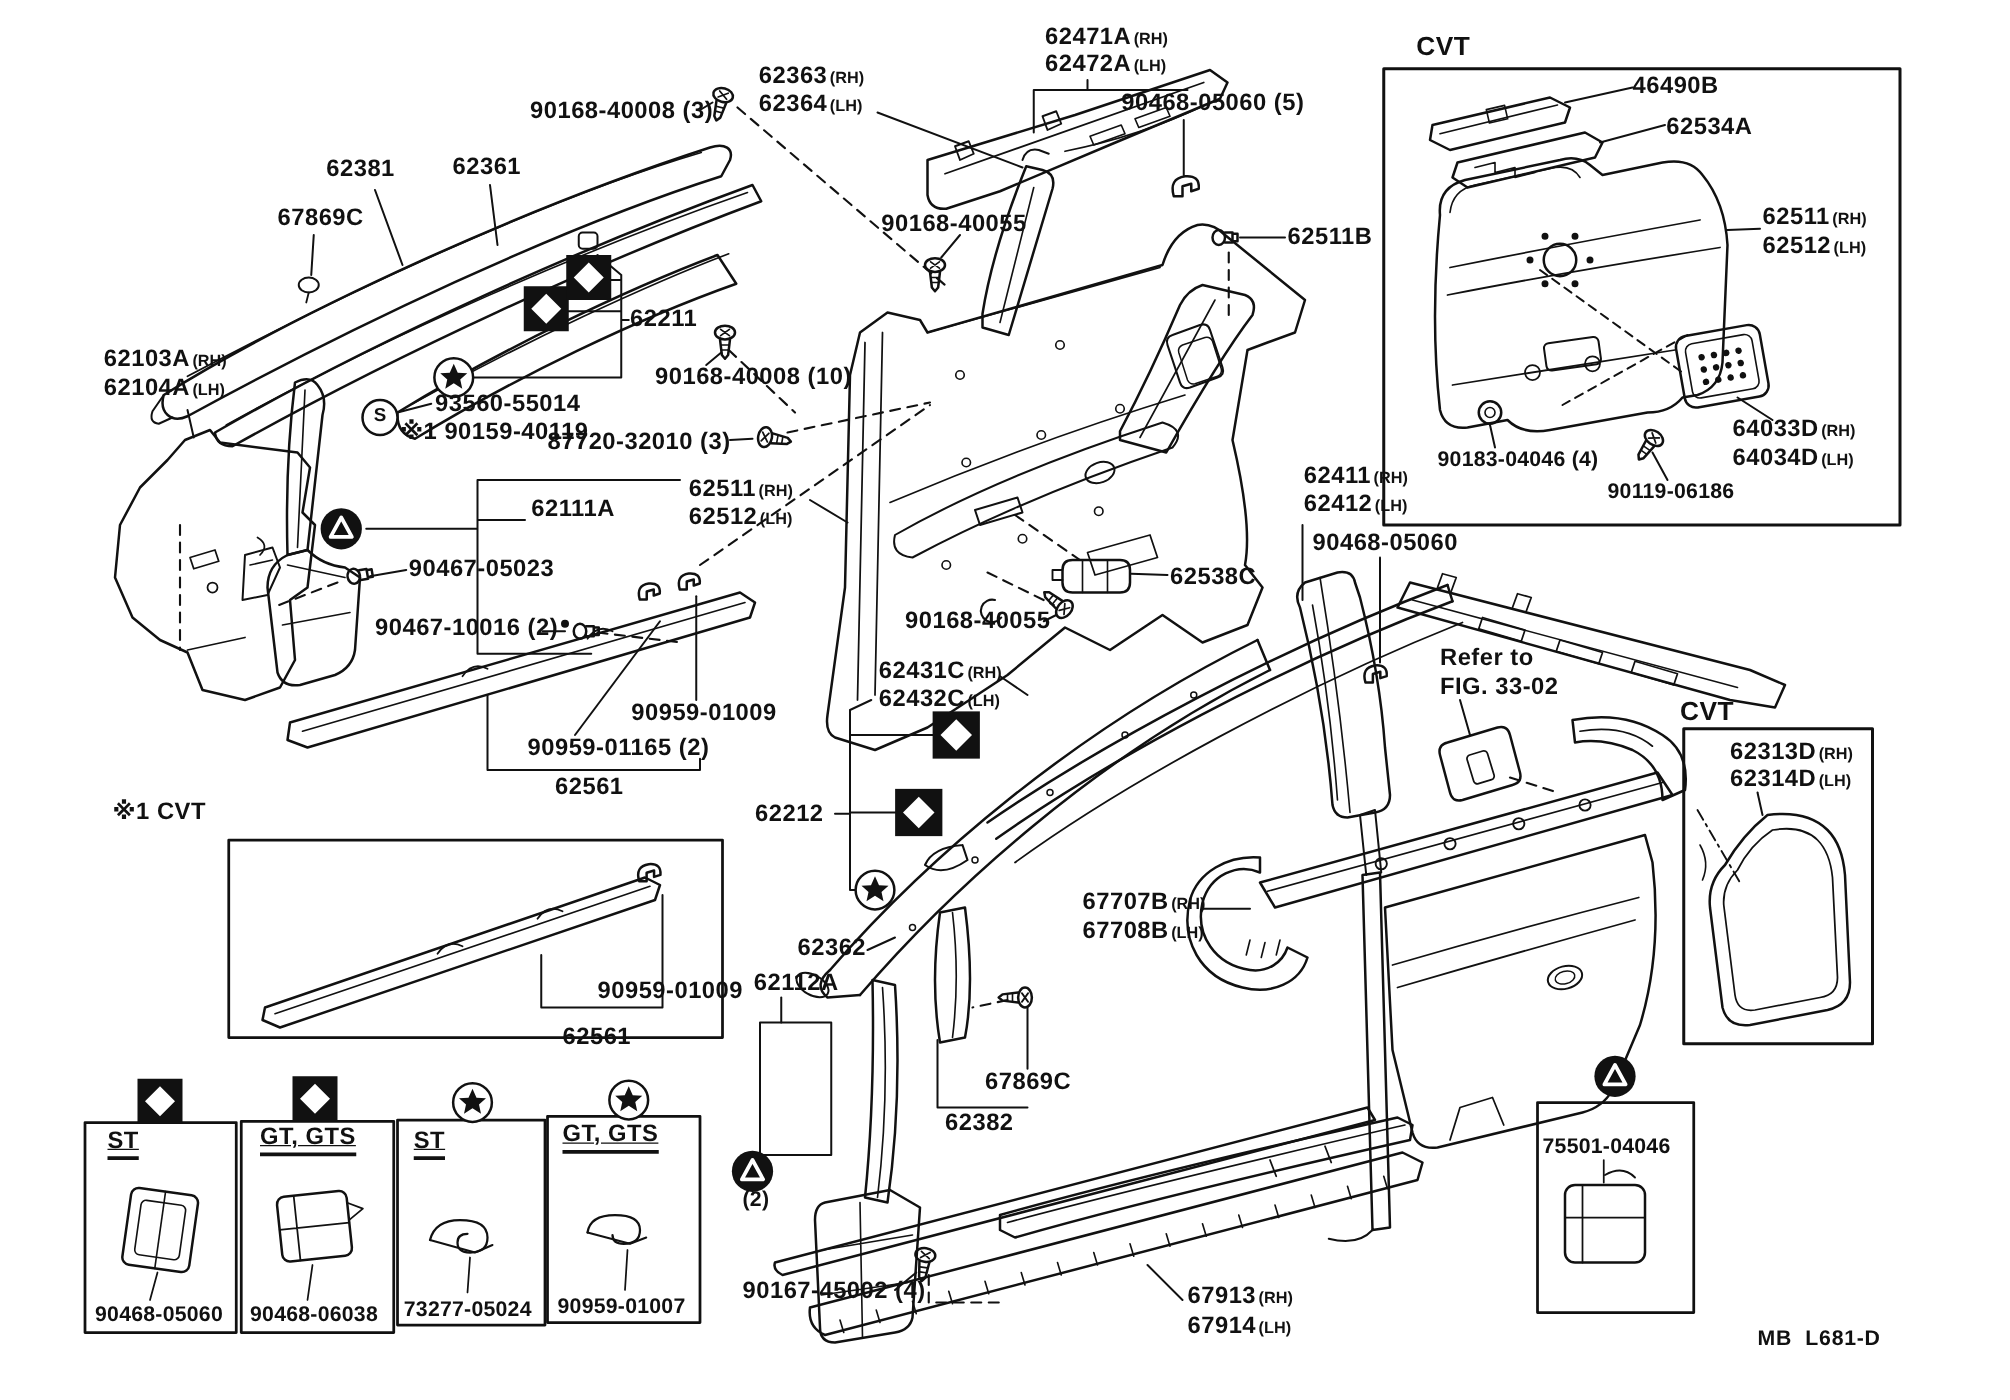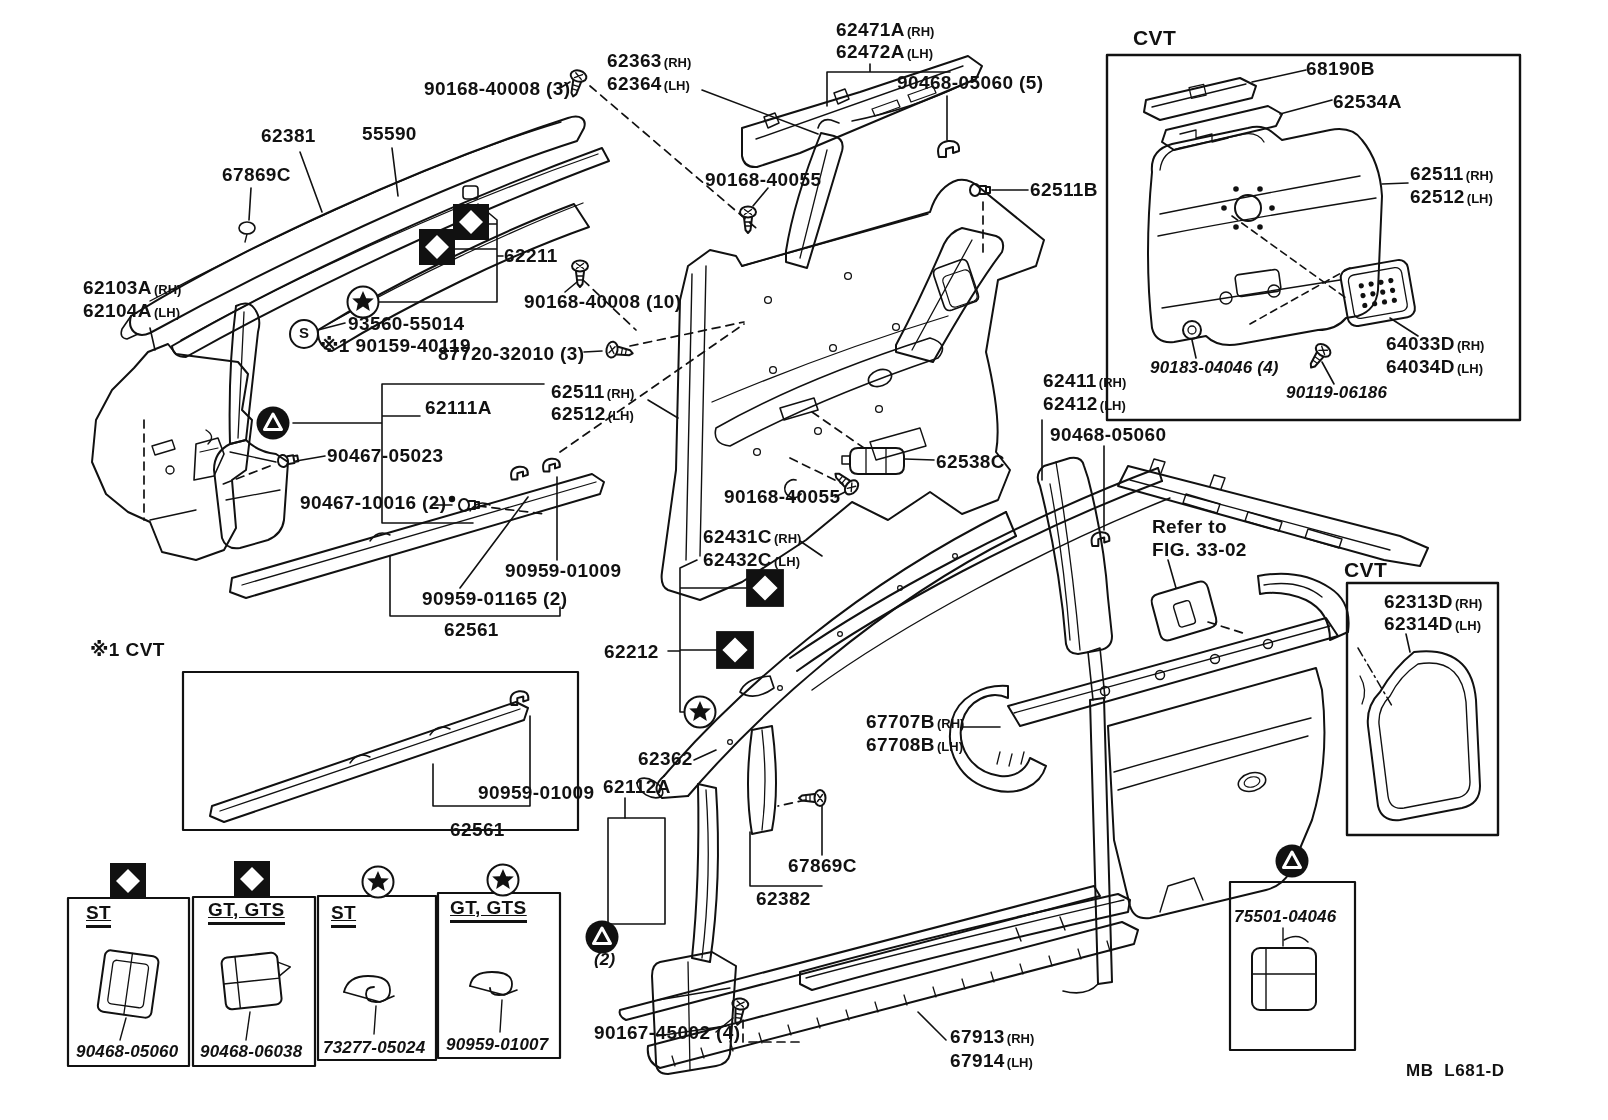--- a/index.html
+++ b/index.html
@@ -3,21 +3,21 @@
 <meta charset="utf-8">
 <style>
   html,body{margin:0;padding:0;background:#fff;}
   #page{position:relative;width:1608px;height:1120px;background:#fff;overflow:hidden;
         font-family:"Liberation Sans","DejaVu Sans",sans-serif;color:#111;}
   #art{position:absolute;left:0;top:0;z-index:0;}
   #art path,#art rect,#art line,#art ellipse,#art circle,#art polyline{vector-effect:non-scaling-stroke;}
   .lbl{position:absolute;z-index:2;font-size:19px;font-weight:700;line-height:1.05;
        letter-spacing:.4px;white-space:nowrap;color:#111;}
   .lbl .sfx{font-size:13px;font-weight:700;margin-left:2px;letter-spacing:0;}
-  .lbl.md{font-size:17px;letter-spacing:.2px;font-style:italic;}
+  .lbl.md{font-size:17px;letter-spacing:.2px;}
   .lbl.hdr{font-size:19px;text-decoration:underline;}
   .lbl.hdr span{border-bottom:3px solid #111;padding-bottom:2px;}
   .lbl.code{font-size:17px;white-space:pre;letter-spacing:.6px;}
   .s-badge{position:absolute;z-index:2;width:26px;height:26px;border:2.2px solid #111;border-radius:50%;
            text-align:center;font-size:15px;font-weight:700;line-height:24px;background:#fff;}
 </style>
 </head>
 <body>
 
 <div id="page">
@@ -414,21 +414,21 @@
   </g>
 </svg>
 
 <div class="lbl" style="left:836px;top:20px"><span>62471A</span><span class="sfx">(RH)</span></div>
 <div class="lbl" style="left:836px;top:42px"><span>62472A</span><span class="sfx">(LH)</span></div>
 <div class="lbl" style="left:897px;top:73px"><span>90468-05060 (5)</span></div>
 <div class="lbl" style="left:607px;top:51px"><span>62363</span><span class="sfx">(RH)</span></div>
 <div class="lbl" style="left:607px;top:74px"><span>62364</span><span class="sfx">(LH)</span></div>
 <div class="lbl" style="left:424px;top:79px"><span>90168-40008 (3)</span></div>
 <div class="lbl" style="left:261px;top:126px"><span>62381</span></div>
-<div class="lbl" style="left:362px;top:124px"><span>55590</span></div>
+<div class="lbl" style="left:362px;top:124px"><span>62361</span></div>
 <div class="lbl" style="left:222px;top:165px"><span>67869C</span></div>
 <div class="lbl" style="left:705px;top:170px"><span>90168-40055</span></div>
 <div class="lbl" style="left:1030px;top:180px"><span>62511B</span></div>
 <div class="lbl" style="left:504px;top:246px"><span>62211</span></div>
 <div class="lbl" style="left:524px;top:292px"><span>90168-40008 (10)</span></div>
 <div class="lbl" style="left:438px;top:344px"><span>87720-32010 (3)</span></div>
 <div class="lbl" style="left:348px;top:314px"><span>93560-55014</span></div>
 <div class="lbl" style="left:320px;top:336px"><span>※1 90159-40119</span></div>
 <div class="s-badge" style="left:289px;top:319px"><span>S</span></div>
 <div class="lbl" style="left:83px;top:278px"><span>62103A</span><span class="sfx">(RH)</span></div>
@@ -461,21 +461,21 @@
 <div class="lbl" style="left:866px;top:735px"><span>67708B</span><span class="sfx">(LH)</span></div>
 <div class="lbl" style="left:1043px;top:371px"><span>62411</span><span class="sfx">(RH)</span></div>
 <div class="lbl" style="left:1043px;top:394px"><span>62412</span><span class="sfx">(LH)</span></div>
 <div class="lbl" style="left:1050px;top:425px"><span>90468-05060</span></div>
 <div class="lbl" style="left:1152px;top:517px"><span>Refer to</span></div>
 <div class="lbl" style="left:1152px;top:540px"><span>FIG. 33-02</span></div>
 <div class="lbl" style="left:1133px;top:27px;font-size:21px"><span>CVT</span></div>
 <div class="lbl" style="left:1344px;top:559px;font-size:21px"><span>CVT</span></div>
 <div class="lbl" style="left:1384px;top:592px"><span>62313D</span><span class="sfx">(RH)</span></div>
 <div class="lbl" style="left:1384px;top:614px"><span>62314D</span><span class="sfx">(LH)</span></div>
-<div class="lbl" style="left:1306px;top:59px"><span>68190B</span></div>
+<div class="lbl" style="left:1306px;top:59px"><span>46490B</span></div>
 <div class="lbl" style="left:1333px;top:92px"><span>62534A</span></div>
 <div class="lbl" style="left:1410px;top:164px"><span>62511</span><span class="sfx">(RH)</span></div>
 <div class="lbl" style="left:1410px;top:187px"><span>62512</span><span class="sfx">(LH)</span></div>
 <div class="lbl" style="left:1386px;top:334px"><span>64033D</span><span class="sfx">(RH)</span></div>
 <div class="lbl" style="left:1386px;top:357px"><span>64034D</span><span class="sfx">(LH)</span></div>
 <div class="lbl md" style="left:1150px;top:359px"><span>90183-04046 (4)</span></div>
 <div class="lbl md" style="left:1286px;top:384px"><span>90119-06186</span></div>
 <div class="lbl md" style="left:1234px;top:908px"><span>75501-04046</span></div>
 <div class="lbl code" style="left:1406px;top:1062px"><span>MB  L681-D</span></div>
 

